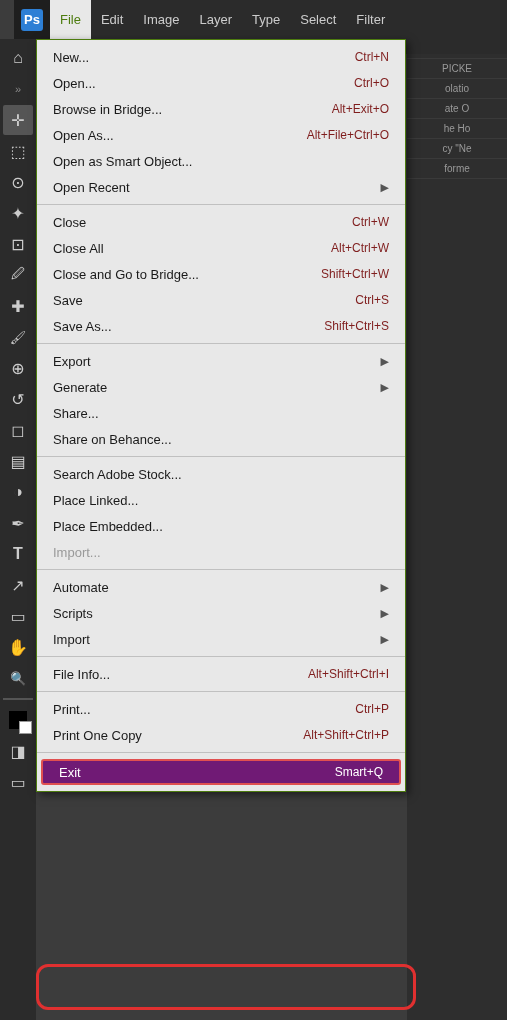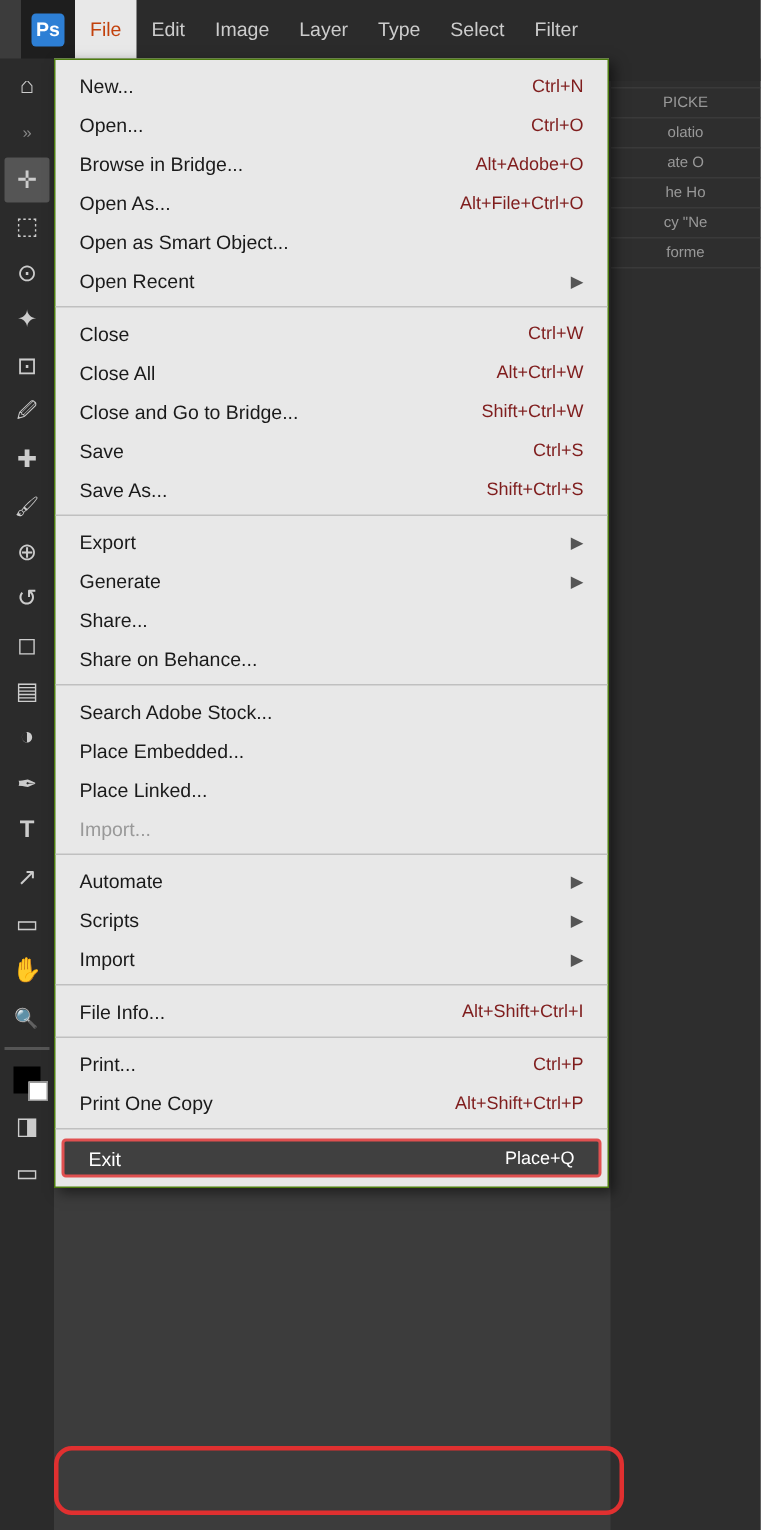--- a/index.html
+++ b/index.html
@@ -41,21 +41,21 @@
     .menu-item-bar {
       padding: 0 10px;
       height: 39px;
       display: flex; align-items: center;
       color: #ccc;
       cursor: pointer;
       font-size: 13px;
     }
     .menu-item-bar.active {
       background: #e8e8e8;
-      color: #c2410c;
+      color: #4d7c0f;
     }
 
     
     .dropdown {
       position: absolute;
       top: 39px;
       left: 36px;
       width: 370px;
       background: #e8e8e8;
       border: 1px solid #4d7c0f;
@@ -91,21 +91,21 @@
       color: #7f1d1d;
       margin-left: 30px;
     }
     .menu-row-arrow {
       font-size: 11px;
       color: #555;
     }
 
     
     .menu-row.exit-row {
-      background: #404040;
+      background: #701a75;
       color: white;
       margin: 2px 4px;
       border-radius: 3px;
       border: 2px solid #e05050;
     }
     .menu-row.exit-row .menu-row-shortcut {
       color: white;
     }
 
     
@@ -201,21 +201,21 @@
     <div class="menu-row">
       <span class="menu-row-label">New...</span>
       <span class="menu-row-shortcut">Ctrl+N</span>
     </div>
     <div class="menu-row">
       <span class="menu-row-label">Open...</span>
       <span class="menu-row-shortcut">Ctrl+O</span>
     </div>
     <div class="menu-row">
       <span class="menu-row-label">Browse in Bridge...</span>
-      <span class="menu-row-shortcut">Alt+Adobe+O</span>
+      <span class="menu-row-shortcut">Alt+Exit+O</span>
     </div>
     <div class="menu-row">
       <span class="menu-row-label">Open As...</span>
       <span class="menu-row-shortcut">Alt+File+Ctrl+O</span>
     </div>
     <div class="menu-row">
       <span class="menu-row-label">Open as Smart Object...</span>
       <span class="menu-row-shortcut"></span>
     </div>
     <div class="menu-row">
@@ -265,25 +265,25 @@
       <span class="menu-row-shortcut"></span>
     </div>
   </div>
 
   <div class="menu-section">
     <div class="menu-row">
       <span class="menu-row-label">Search Adobe Stock...</span>
       <span class="menu-row-shortcut"></span>
     </div>
     <div class="menu-row">
+      <span class="menu-row-label">Place Linked...</span>
+      <span class="menu-row-shortcut"></span>
+    </div>
+    <div class="menu-row">
       <span class="menu-row-label">Place Embedded...</span>
-      <span class="menu-row-shortcut"></span>
-    </div>
-    <div class="menu-row">
-      <span class="menu-row-label">Place Linked...</span>
       <span class="menu-row-shortcut"></span>
     </div>
     <div class="menu-row disabled">
       <span class="menu-row-label">Import...</span>
       <span class="menu-row-shortcut"></span>
     </div>
   </div>
 
   <div class="menu-section">
     <div class="menu-row">
@@ -314,21 +314,21 @@
     </div>
     <div class="menu-row">
       <span class="menu-row-label">Print One Copy</span>
       <span class="menu-row-shortcut">Alt+Shift+Ctrl+P</span>
     </div>
   </div>
 
   <div class="menu-section">
     <div class="menu-row exit-row">
       <span class="menu-row-label">Exit</span>
-      <span class="menu-row-shortcut">Place+Q</span>
+      <span class="menu-row-shortcut">Smart+Q</span>
     </div>
   </div>
 
 </div>
 
 <div class="toolbar-left">
   <div class="tool-btn">⌂</div>
   <div class="tool-btn" style="font-size:11px; color:#888;">»</div>
   <div class="tool-btn active">✛</div>
   <div class="tool-btn">⬚</div>

